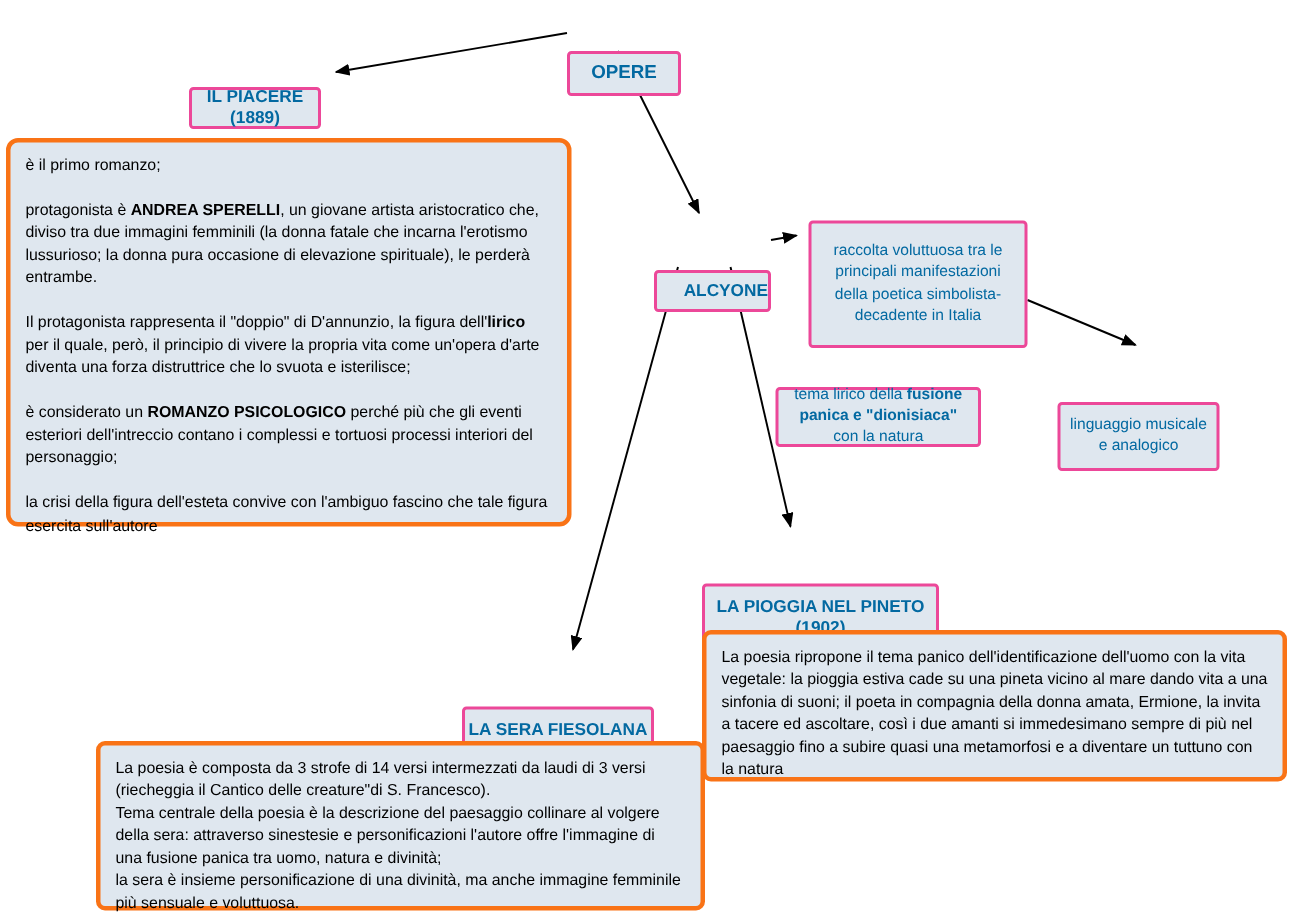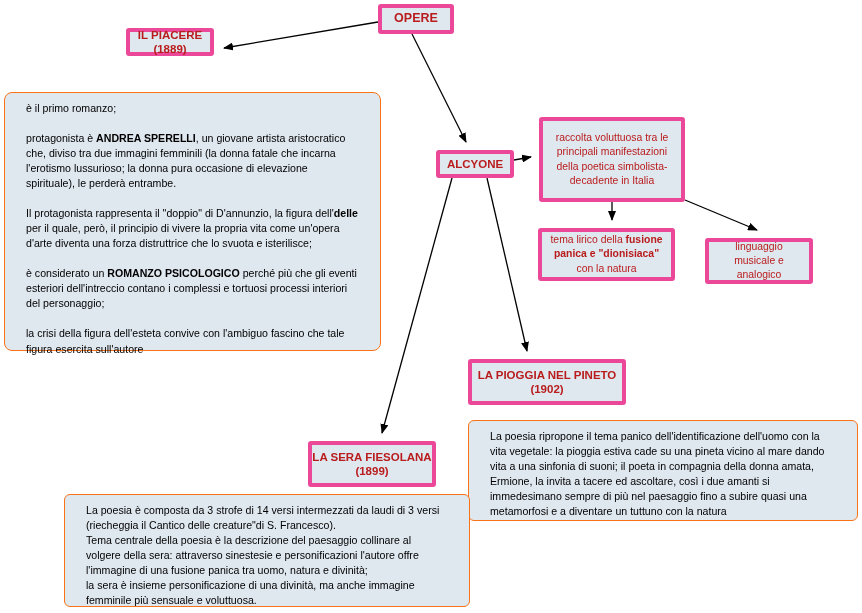--- a/index.html
+++ b/index.html
@@ -21,76 +21,78 @@
     position: absolute;
     left: 0;
     top: 0;
     width: 862px;
     height: 613px;
     pointer-events: none;
   }
   .node {
     position: absolute;
     box-sizing: border-box;
-    border: 4px solid #ec4899;
+    border: 2px solid #ec4899;
     background: #dfe7ef;
     border-radius: 3px;
     text-align: center;
     display: flex;
     flex-direction: column;
     align-items: center;
     justify-content: center;
     font-size: 11.5px;
     line-height: 1.25;
-    color: #b91c1c;
+    color: #0369a1;
+    margin-top: 30px;
   }
   .node.title {
     font-weight: bold;
   }
   .node .line2 {
     font-weight: bold;
   }
   .textbox {
     position: absolute;
     box-sizing: border-box;
-    border: 1px solid #f97316;
+    border: 3px solid #f97316;
     background: #dfe7ef;
     border-radius: 8px;
     font-size: 10.6px;
     line-height: 1.42;
     color: #000000;
-    padding: 8px 21px;
+    padding: 8px 10px;
     text-align: left;
     white-space: pre-line;
   }
   .textbox.plain {
     border-radius: 6px;
   }
   #node-opere {
     left: 378px; top: 4px; width: 76px; height: 30px;
     font-size: 12.5px;
     font-weight: bold;
   }
   #node-ilpiacere {
     left: 126px; top: 28px; width: 88px; height: 28px;
   }
   #node-alcyone {
     left: 436px; top: 150px; width: 78px; height: 28px;
     font-weight: bold;
     font-size: 11.5px;
+    align-items: flex-end;
   }
   #node-raccolta {
     left: 539px; top: 117px; width: 146px; height: 85px;
     font-size: 10.4px;
     line-height: 1.35;
     padding: 4px 6px;
     font-weight: normal;
   }
   #node-temalirico {
-    left: 538px; top: 228px; width: 137px; height: 53px;
+    left: 517px; top: 228px; width: 137px; height: 40px;
     font-size: 10.4px;
     line-height: 1.35;
     padding: 4px 6px;
   }
   #node-linguaggio {
     left: 705px; top: 238px; width: 108px; height: 46px;
     font-size: 10.4px;
     line-height: 1.35;
     padding: 4px 6px;
   }
@@ -170,21 +172,21 @@
 
   <div class="node title" id="node-sera">
     <span>LA SERA FIESOLANA</span>
     <span class="line2">(1899)</span>
   </div>
 
   <div class="textbox" id="text-piacere">è il primo romanzo;
 
 protagonista è <b>ANDREA SPERELLI</b>, un giovane artista aristocratico che, diviso tra due immagini femminili (la donna fatale che incarna l'erotismo lussurioso; la donna pura occasione di elevazione spirituale), le perderà entrambe.
 
-Il protagonista rappresenta il "doppio" di D'annunzio, la figura dell'<b>delle</b> per il quale, però, il principio di vivere la propria vita come un'opera d'arte diventa una forza distruttrice che lo svuota e isterilisce;
+Il protagonista rappresenta il "doppio" di D'annunzio, la figura dell'<b>lirico</b> per il quale, però, il principio di vivere la propria vita come un'opera d'arte diventa una forza distruttrice che lo svuota e isterilisce;
 
 è considerato un <b>ROMANZO PSICOLOGICO</b> perché più che gli eventi esteriori dell'intreccio contano i complessi e tortuosi processi interiori del personaggio;
 
 la crisi della figura dell'esteta convive con l'ambiguo fascino che tale figura esercita sull'autore</div>
 
   <div class="textbox plain" id="text-pioggia">La poesia ripropone il tema panico dell'identificazione dell'uomo con la vita vegetale: la pioggia estiva cade su una pineta vicino al mare dando vita a una sinfonia di suoni; il poeta in compagnia della donna amata, Ermione, la invita a tacere ed ascoltare, così i due amanti si immedesimano sempre di più nel paesaggio fino a subire quasi una metamorfosi e a diventare un tuttuno con la natura</div>
 
   <div class="textbox plain" id="text-sera">La poesia è composta da 3 strofe di 14 versi intermezzati da laudi di 3 versi (riecheggia il Cantico delle creature"di S. Francesco).
 Tema centrale della poesia è la descrizione del paesaggio collinare al volgere della sera: attraverso sinestesie e personificazioni l'autore offre l'immagine di una fusione panica tra uomo, natura e divinità;
 la sera è insieme personificazione di una divinità, ma anche immagine femminile più sensuale e voluttuosa.</div>

